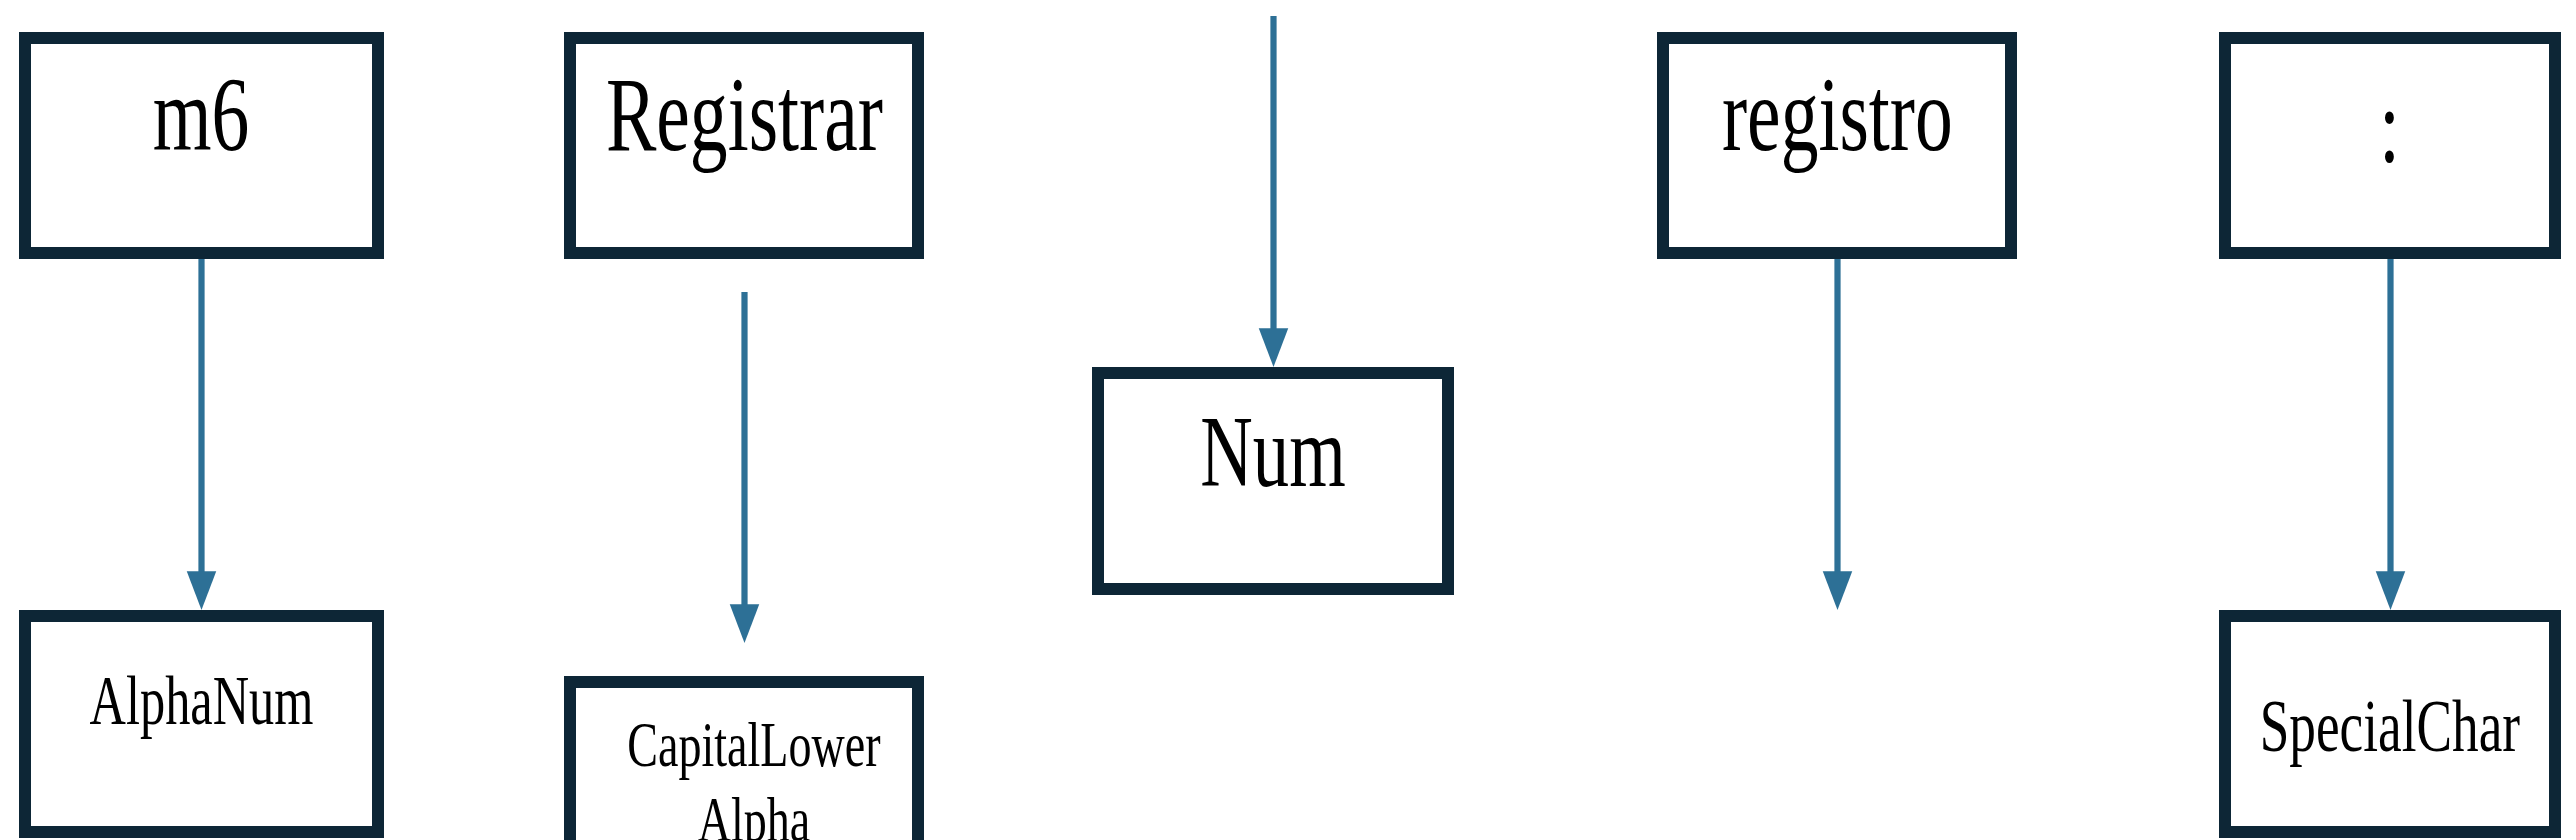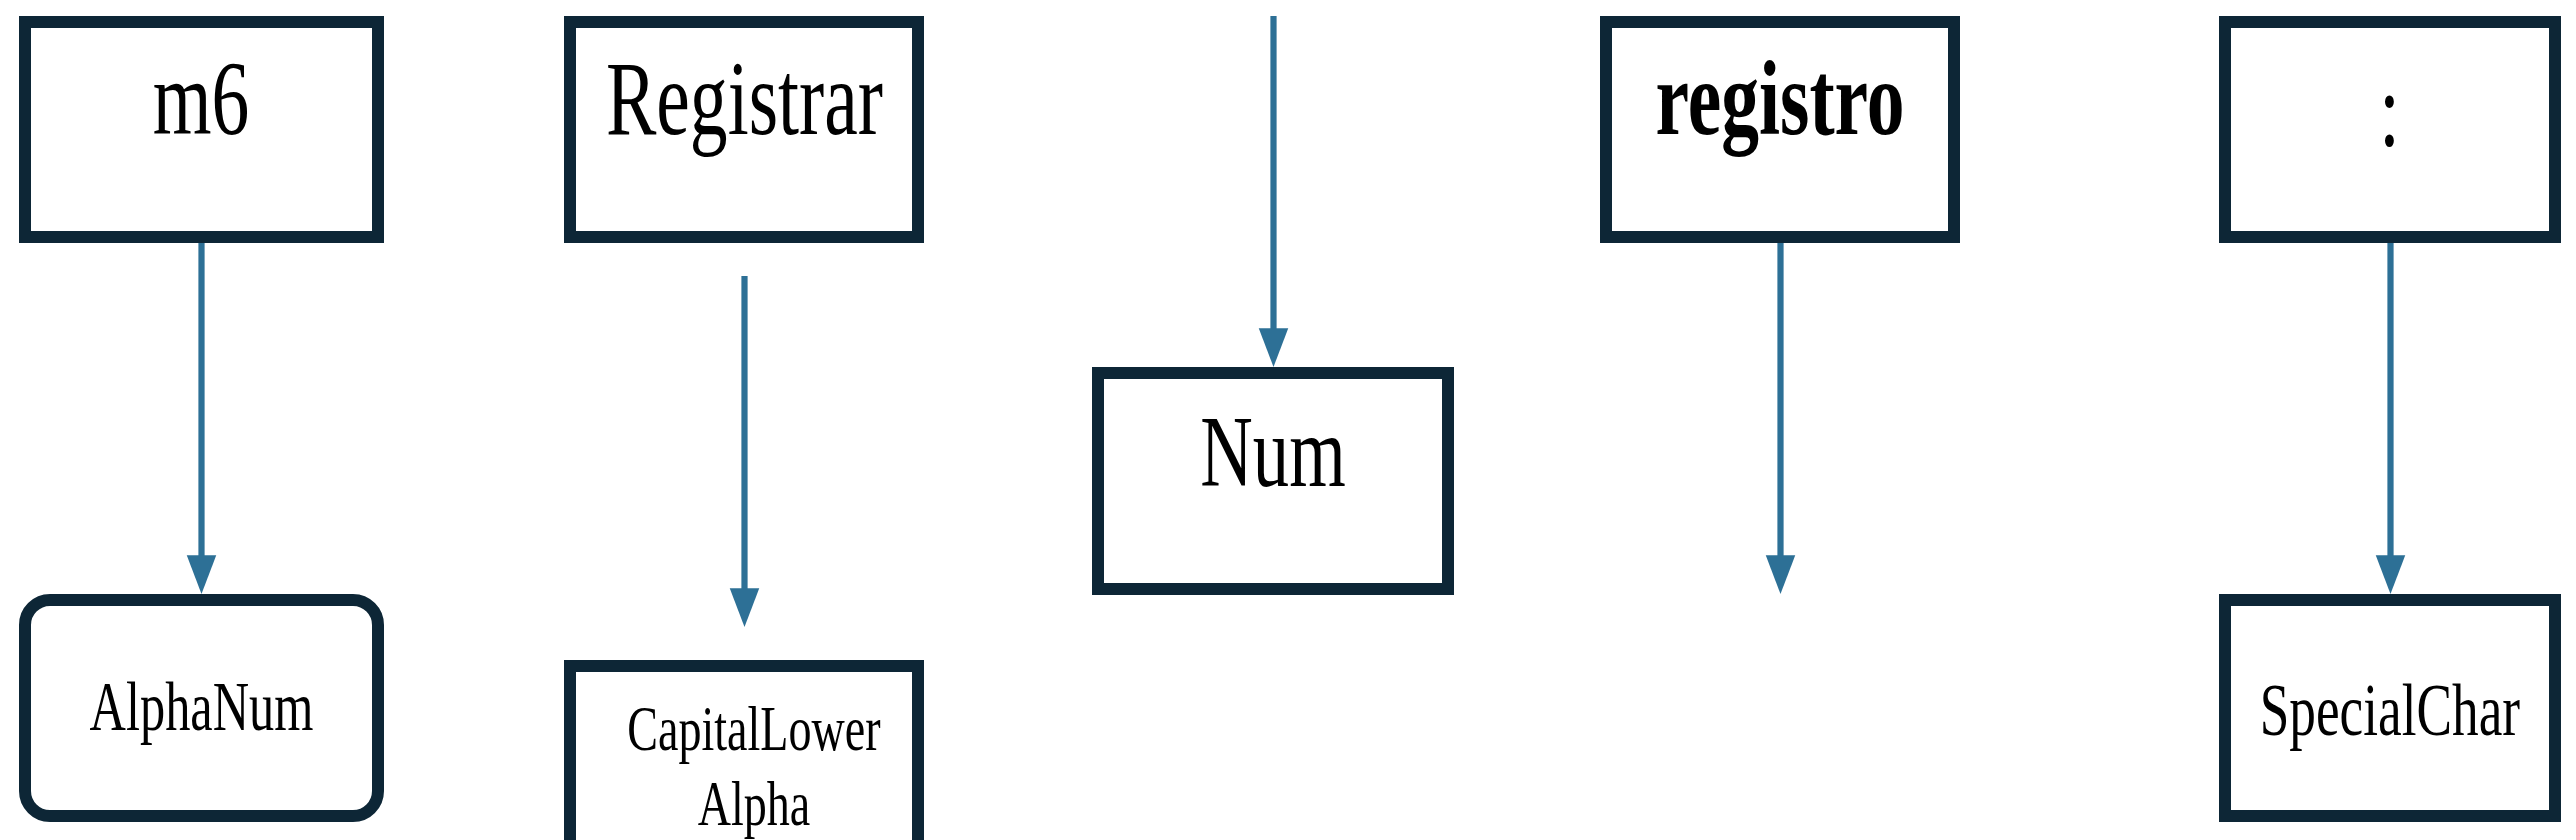--- a/index.html
+++ b/index.html
@@ -20,21 +20,21 @@
   .col{
     position:absolute;
     top:16.3px;
     display:flex;
     flex-direction:column;
     align-items:center;
   }
   .c1{left:18.6px;   width:365px;}
   .c2{left:564px;  width:360px;gap:33px;}
   .c3{left:1092px; width:362px;}
-  .c4{left:1600px; width:360px;font-weight:bold;}
+  .c4{left:1657px; width:360px;}
   .c5{left:2219px; width:342px;}
 
   .box{
     box-sizing:border-box;
     width:100%;
     border:12.4px solid var(--box-border);
     background:var(--background);
     display:flex;
     justify-content:center;
     align-items:flex-start;
@@ -45,25 +45,25 @@
 
   .label{
     display:inline-block;
     transform:scaleX(0.72);
     transform-origin:50% 50%;
     line-height:1.15;
     white-space:normal;
   }
 
   
-  .t{font-size:105px;padding-top:11px;}
+  .t{font-size:105px;padding-top:11px;margin-top:16px;}
   .t-colon{padding-top:23px;}
 
   
-  .b1{font-size:70px; padding-top:61px;border-radius:31px;}
+  .b1{font-size:70px; padding-top:39px;}
   .b2{font-size:64px; padding-top:18.6px;padding-left:20px;}
   .b2 .label{line-height:1.18;}
   .b3{font-size:101px;padding-top:15px;}
   .b4{font-size:105px;padding-top:12.4px;}
   .b5{font-size:74px; padding-top:62px;}
 
   .arrow{
     width:47px;
     height:351px;
     flex:0 0 351px;

